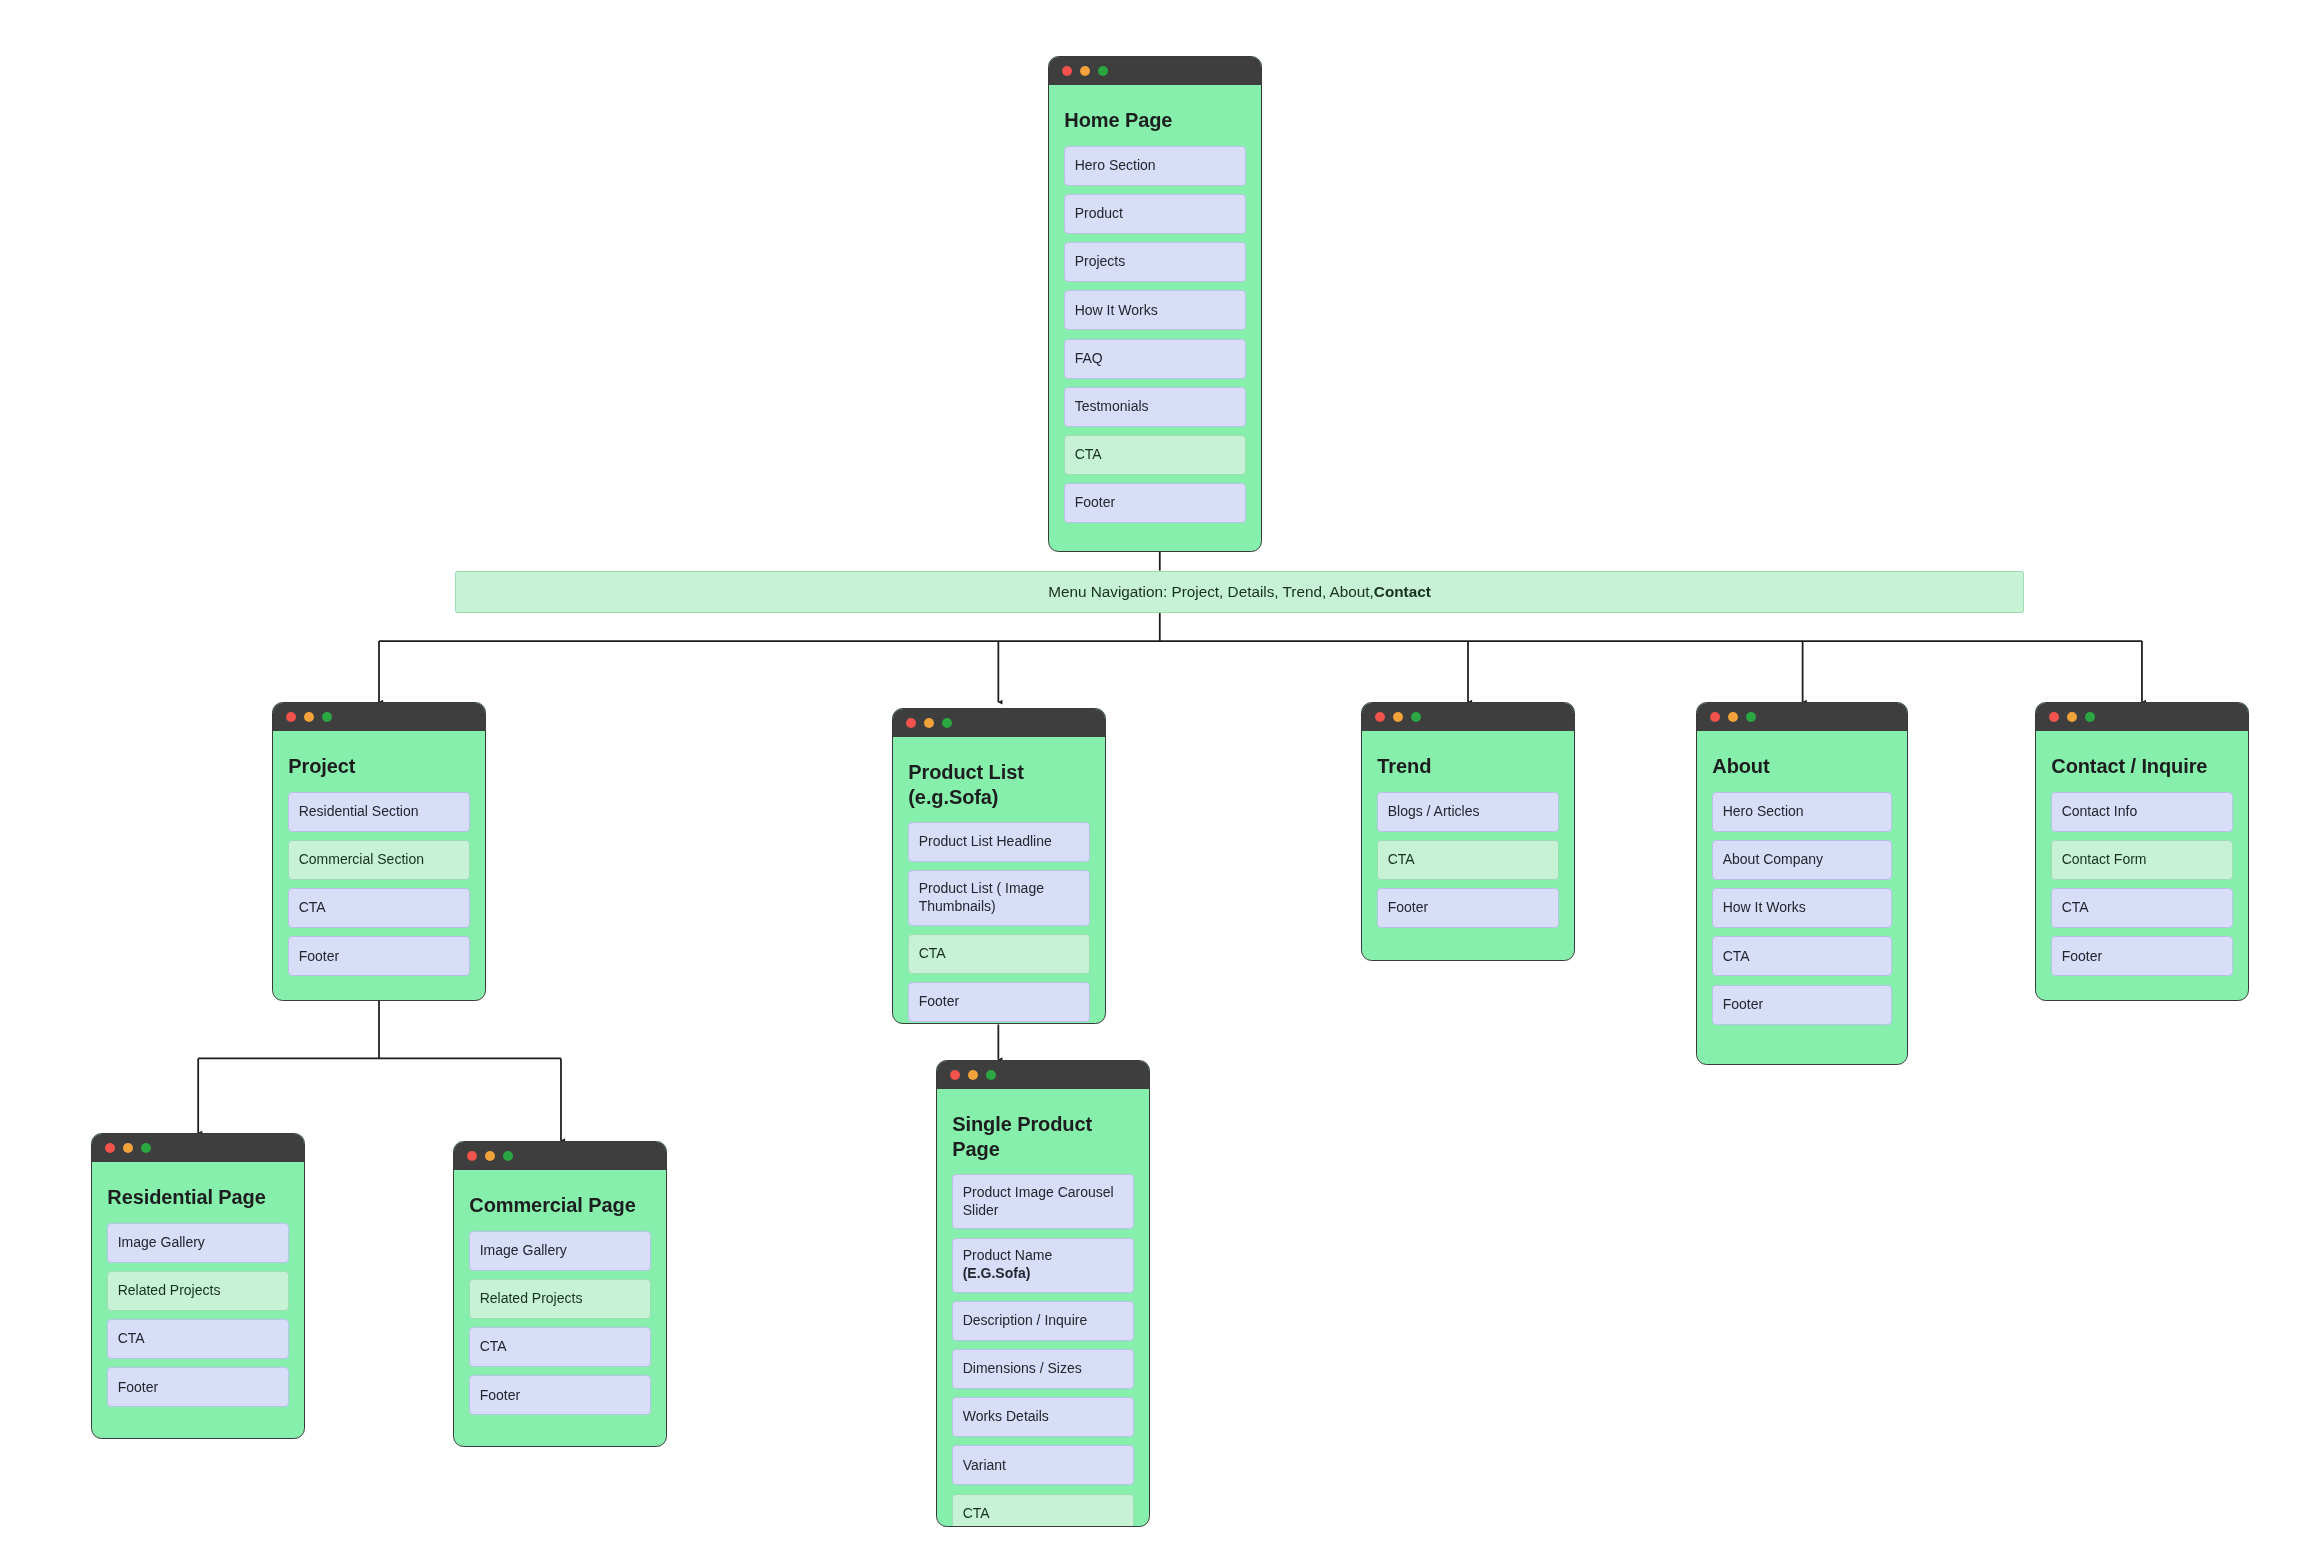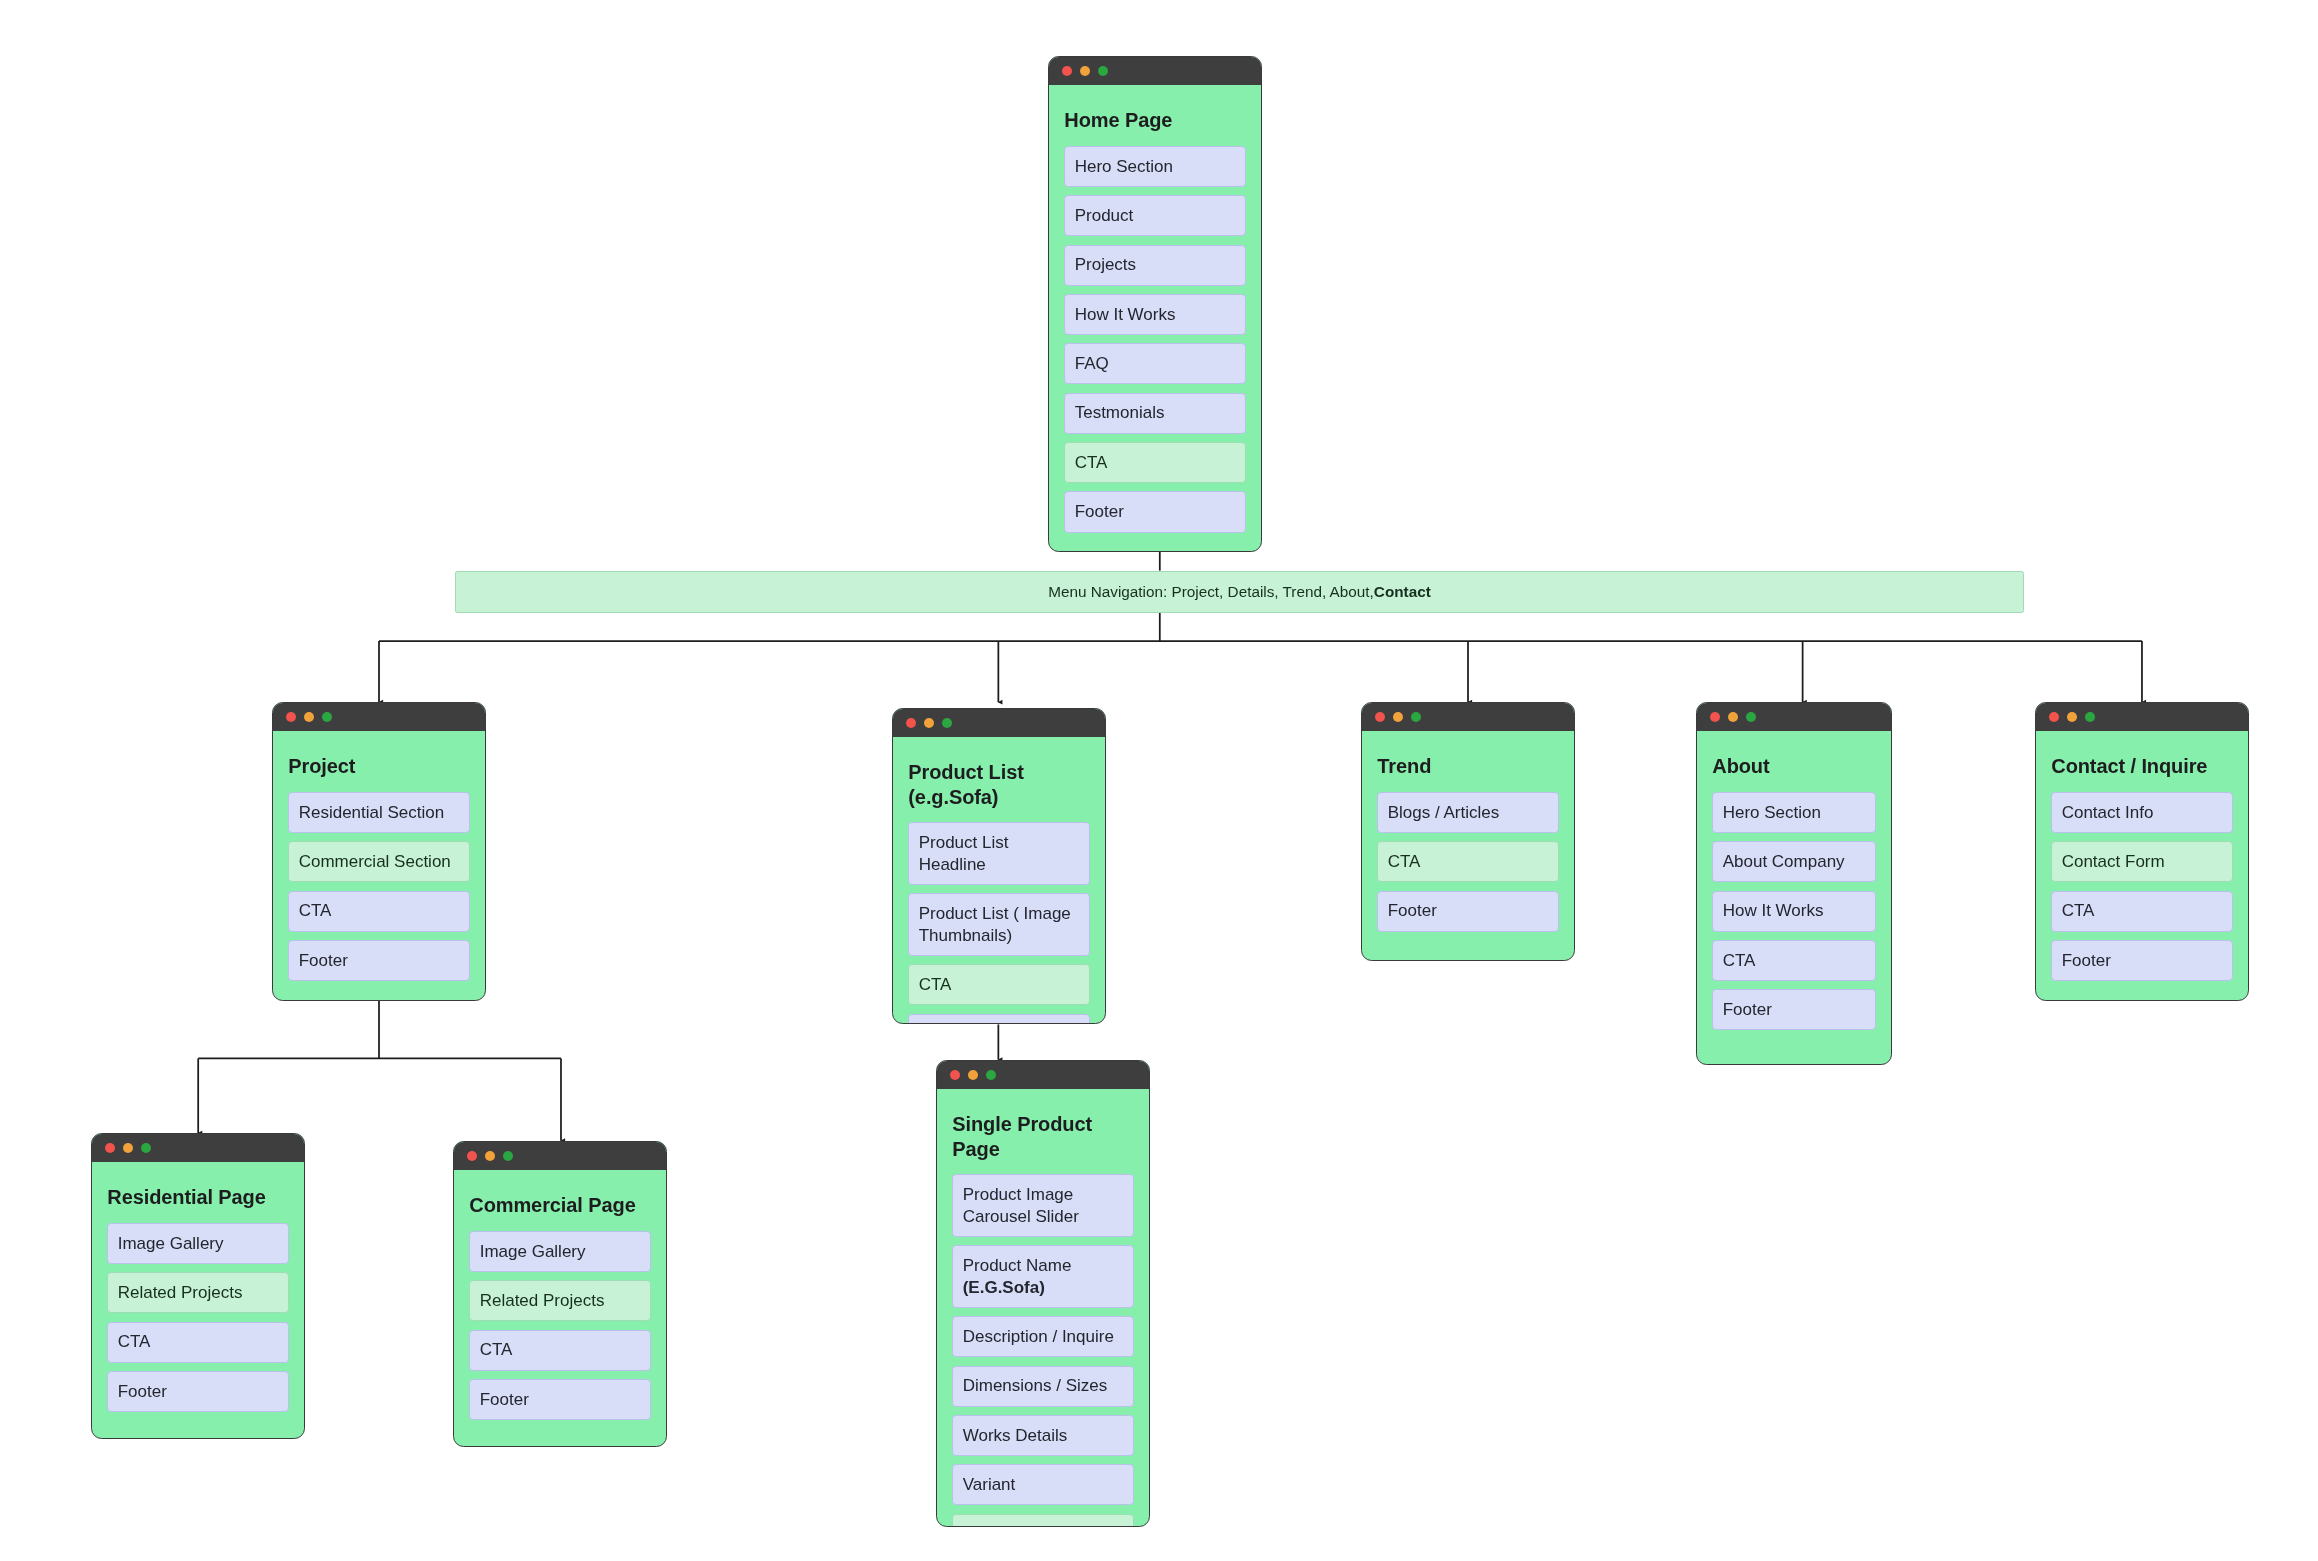--- a/index.html
+++ b/index.html
@@ -78,21 +78,21 @@
     display: flex;
     flex-direction: column;
     gap: 8.2px;
   }
   .blk {
     box-sizing: border-box;
     border-radius: 4.1px;
     border: 0.6px solid #b9c0ea;
     background: #d9deF8;
     color: #23262e;
-    font-size: 17px;
+    font-size: 14px;
     line-height: 1.27;
     padding: 8.8px 9.4px;
     min-height: 40px;
     display: flex;
     align-items: center;
   }
   .blk.green {
     background: #c8f2d6;
     border-color: #9fdcb4;
     color: #16301f;
@@ -220,21 +220,21 @@
     <div class="win-body">
       <div class="win-title">Trend</div>
       <div class="blocks">
         <div class="blk">Blogs / Articles</div>
         <div class="blk green">CTA</div>
         <div class="blk">Footer</div>
       </div>
     </div>
   </div>
 
-  <div class="win" style="left:1696px; top:702px; width:196px; height:363px;">
+  <div class="win" style="left:1696px; top:702px; width:212px; height:363px;">
     <div class="win-bar">
       <span class="dot red"></span>
       <span class="dot yellow"></span>
       <span class="dot green"></span>
     </div>
     <div class="win-body">
       <div class="win-title">About</div>
       <div class="blocks">
         <div class="blk">Hero Section</div>
         <div class="blk">About Company</div>

